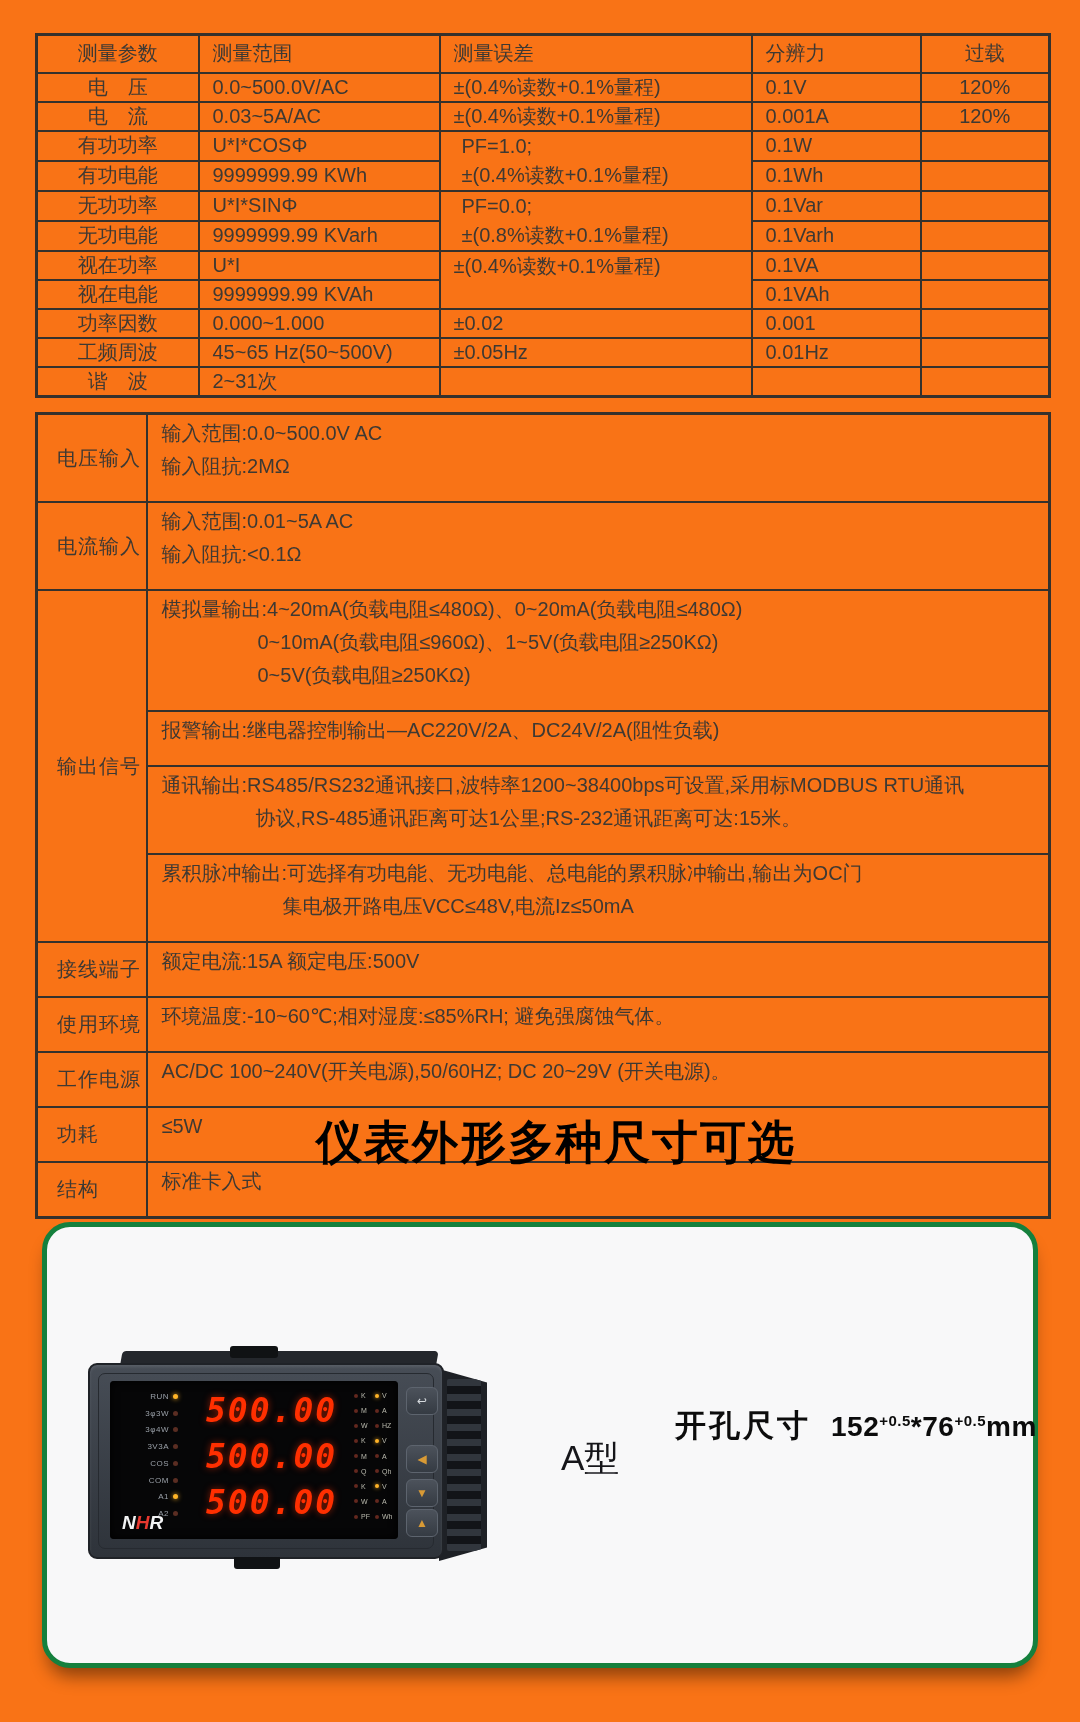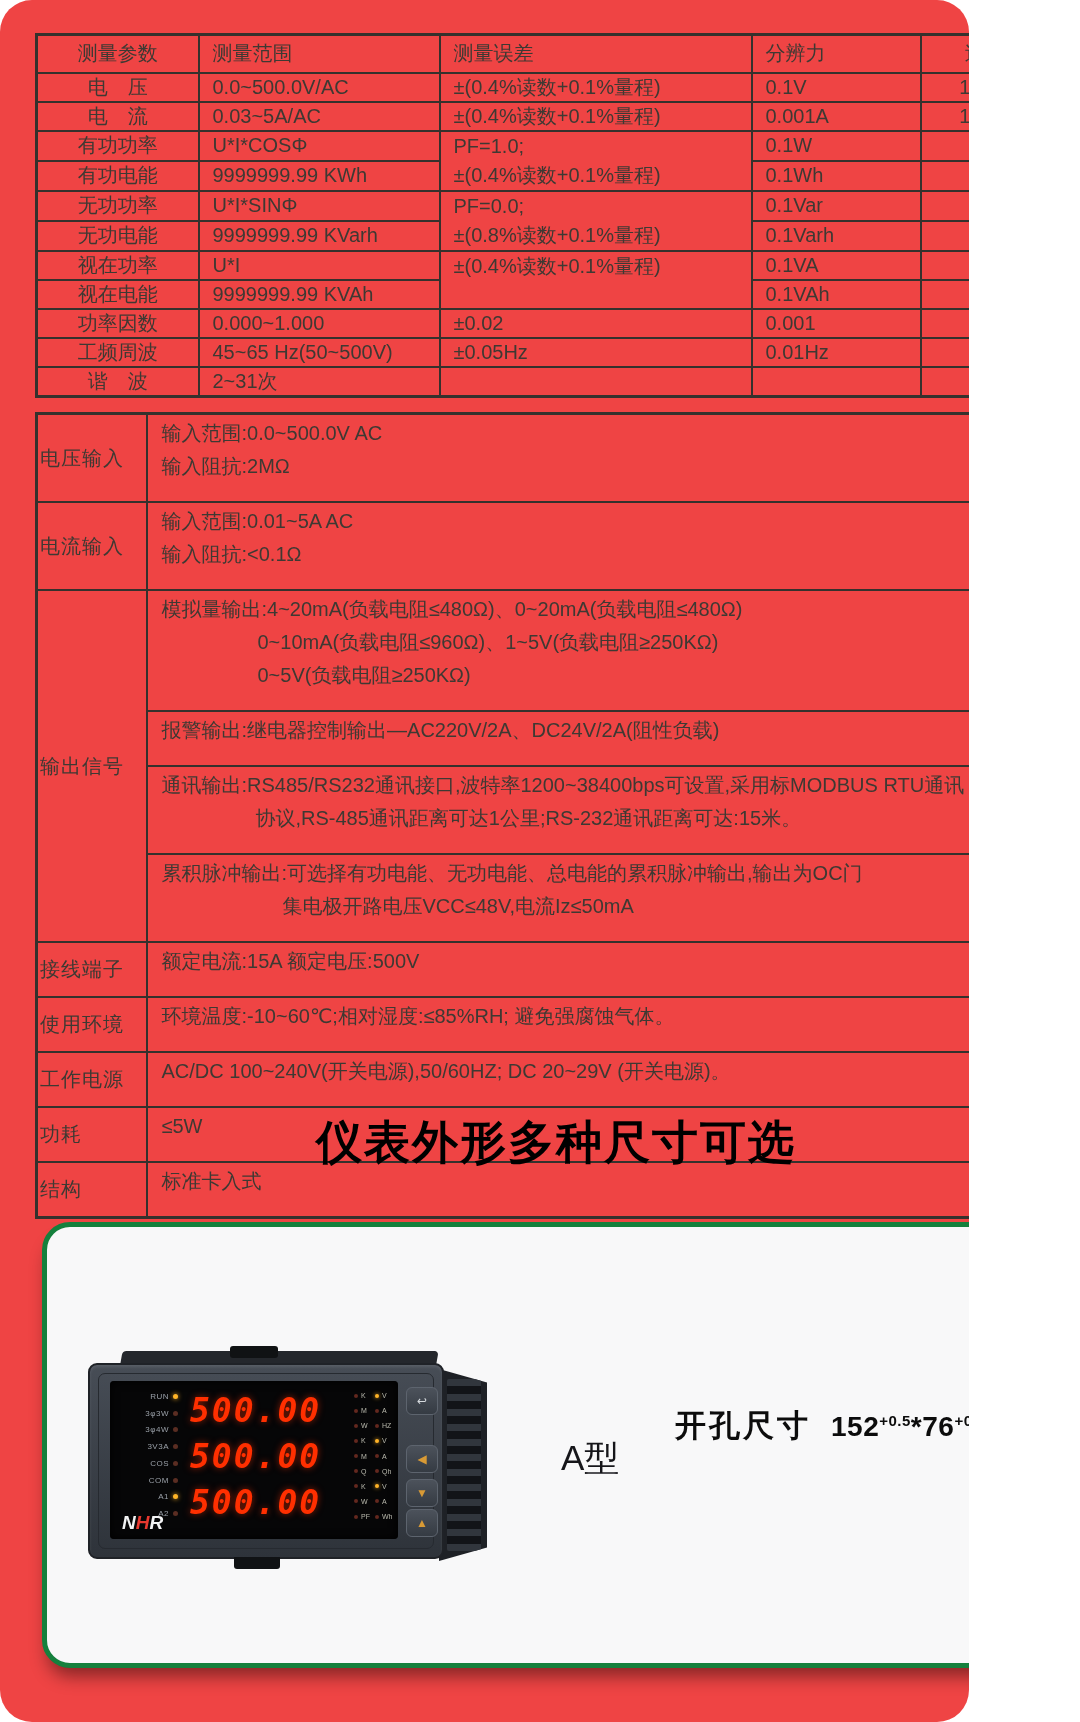--- a/index.html
+++ b/index.html
@@ -1,36 +1,36 @@
 <!DOCTYPE html>
 <html><head>
 <meta charset="utf-8">
 <style>
   html,body{margin:0;padding:0;background:#fff;}
-  .page{position:relative;width:969px;height:1722px;background:#ef4444;overflow:hidden;
-        font-family:"Liberation Sans","DejaVu Sans",sans-serif;color:#3e3933;border-radius:32px;}
+  .page{position:relative;width:1080px;height:1722px;background:#f97316;overflow:hidden;
+        font-family:"Liberation Sans","DejaVu Sans",sans-serif;color:#3e3933;}
 
   
   .t1{position:absolute;left:35px;top:33px;width:1013px;border-collapse:collapse;
       table-layout:fixed;font-size:20px;border:3px solid #35312d;}
   .t1 th,.t1 td{border:2px solid #35312d;font-weight:400;padding:0;color:#3e3933;}
   .t1 thead tr{height:38px;}
   .t1 tbody tr{height:29px;}
   .c-param{text-align:center;}
   .c-range,.c-err,.c-res{text-align:left;padding-left:13px !important;}
   .c-ovl{text-align:center;}
   .t1 td.vtop{vertical-align:top;}
-  .merged2 div{line-height:29px;}
+  .merged2 div{line-height:29px;margin-left:8px;}
   .merged1 div{line-height:29px;}
 
   
   .t2{position:absolute;left:35px;top:412px;width:1013px;border-collapse:collapse;
       table-layout:fixed;font-size:20px;border:3px solid #35312d;}
   .t2 td{border:2px solid #35312d;vertical-align:middle;color:#3e3933;}
-  .t2 .lbl{padding-left:2px;letter-spacing:1px;}
+  .t2 .lbl{padding-left:19px;letter-spacing:1px;}
   .t2 .cnt{padding:2px 4px 18px 14px;}
   .t2 .cnt div{line-height:33px;}
   .t2 tr.one{height:33px;}
   .ind-a{padding-left:96px;}
   .ind-b{padding-left:94px;}
   .ind-c{padding-left:121px;}
 
   
   .section-title{position:absolute;top:1112px;left:16px;width:1080px;text-align:center;
       font-size:46px;font-weight:700;color:#000;letter-spacing:2px;}
@@ -56,21 +56,21 @@
       border-radius:4px;box-shadow:inset 0 0 10px #000;}
   .left-labels{position:absolute;left:6px;top:10px;width:62px;height:128px;
       display:flex;flex-direction:column;justify-content:space-between;}
   .ll{display:flex;align-items:center;justify-content:flex-end;gap:4px;height:11px;}
   .ll-t{font-size:8px;color:#9aa0a8;letter-spacing:.5px;}
   .led{width:5px;height:5px;border-radius:50%;background:#5a2d22;flex:0 0 auto;}
   .led.lit{background:#ffb427;box-shadow:0 0 5px #ffb427;}
   .digits{position:absolute;left:80px;top:6px;width:152px;}
   .dg{height:46px;line-height:48px;font-family:"DejaVu Sans Mono","Liberation Mono",monospace;
       font-style:italic;font-weight:700;font-size:33px;color:#ff2f00;letter-spacing:2px;
-      text-shadow:0 0 7px rgba(255,47,0,.55);white-space:nowrap;}
+      text-shadow:0 0 7px rgba(255,47,0,.55);white-space:nowrap;margin-left:16px;}
   .units{position:absolute;right:5px;top:10px;height:130px;display:flex;flex-direction:column;justify-content:space-between;}
   .ur{display:flex;align-items:center;justify-content:flex-end;gap:3px;height:9px;}
   .ut{font-size:7px;color:#b9b9ad;min-width:11px;}
   .udot{width:4px;height:4px;border-radius:50%;background:#63281e;flex:0 0 auto;}
   .udot.lit{background:#ffb427;box-shadow:0 0 4px #ffb427;}
   .brand{position:absolute;left:12px;bottom:5px;font-size:19px;font-weight:700;font-style:italic;}
   .b-n,.b-r{color:#f2f3f4;} .b-h{color:#e8382f;}
   .keys{position:absolute;left:314px;top:16px;width:34px;height:158px;}
   .key{position:absolute;left:2px;width:30px;height:26px;border-radius:6px;
       background:linear-gradient(#4c525b,#353b43);border:1px solid #5d646e;color:#d6dade;

